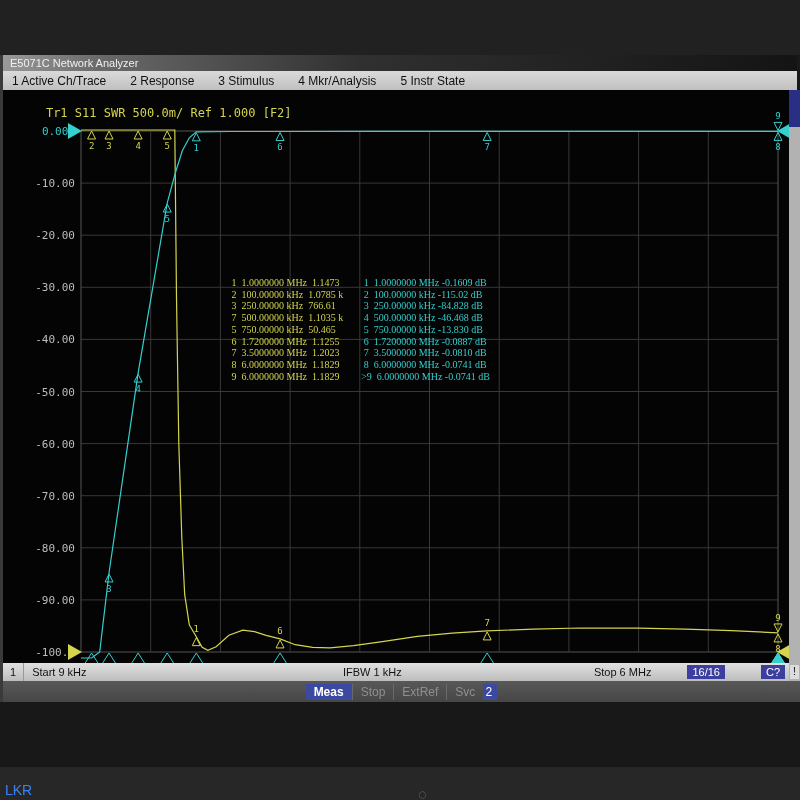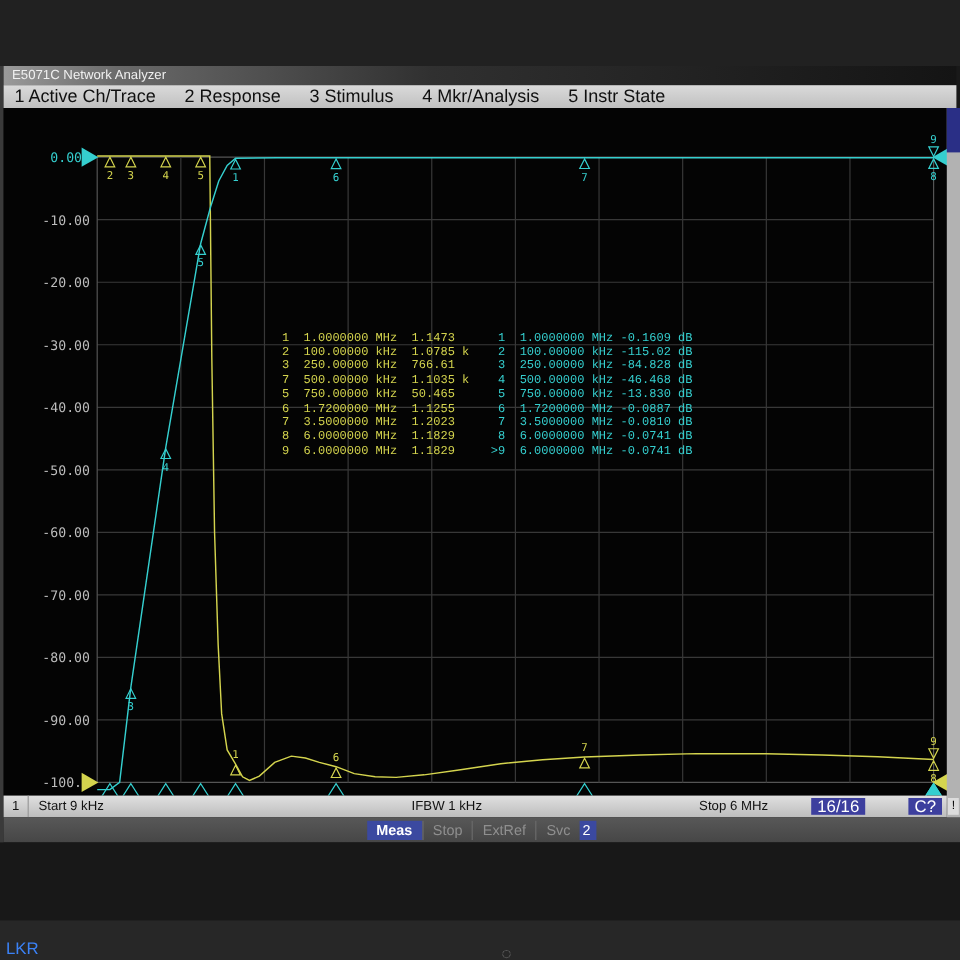--- a/index.html
+++ b/index.html
@@ -14,48 +14,48 @@
   
   .titlebar{
     left:3px;top:55px;width:794px;height:16px;
     background:linear-gradient(to right,#9a9a9a 0%,#6a6a6a 12%,#303030 45%,#141414 100%);
     color:#f0f0f0;font-size:11px;font-weight:normal;line-height:16px;
     padding-left:7px;box-sizing:border-box;white-space:nowrap;
   }
   .menubar{
     left:3px;top:71px;width:794px;height:19px;
     background:linear-gradient(#dadada,#c0c0c0);
-    color:#101010;font-size:15px;display:flex;align-items:center;gap:24px;
+    color:#101010;font-size:12px;display:flex;align-items:center;gap:24px;
     padding-left:9px;box-sizing:border-box;
   }
   .menubar span{cursor:default;}
   
   .display{left:3px;top:90px;width:797px;height:573px;background:#040404;}
   .trline{position:absolute;font-family:"DejaVu Sans Mono",monospace;font-size:12px;white-space:pre;}
   #tr1line{left:14px;top:2px;}
   #tr2line{left:2px;top:15px;}
   .tr2-chip{background:#35cfcf;color:#000;padding:0 1px;}
   #plot{position:absolute;left:0;top:0;}
   
   #marker-table{
     position:absolute;left:226px;top:187px;display:flex;gap:18px;
-    font-family:Liberation Mono, monospace;font-size:10px;line-height:11.7px;
+    font-family:Liberation Serif, serif;font-size:10px;line-height:11.7px;
     white-space:pre;
   }
   
   .statusbar{
     left:3px;top:663px;width:786px;height:18px;
     background:linear-gradient(#e0e0e0,#bdbdbd);
     color:#111;font-size:11px;display:flex;align-items:center;box-sizing:border-box;
   }
   .sb-ch{padding:0 7px;border-right:1px solid #9a9a9a;height:100%;display:flex;align-items:center;}
   .sb-start{padding-left:8px;}
   .sb-center{position:absolute;left:340px;}
   .sb-right{margin-left:auto;display:flex;align-items:center;padding-right:4px;gap:31px;}
-  .badge{background:#3d3f9e;color:#fff;padding:0 5px;margin-left:5px;font-size:14px;line-height:14px;}
+  .badge{background:#3d3f9e;color:#fff;padding:0 5px;margin-left:5px;font-size:11px;line-height:14px;}
   .warnbox{left:790px;top:665px;width:9px;height:14px;background:#dcdcdc;color:#000;
     font-size:10px;text-align:center;line-height:14px;}
   .instrbar{
     left:3px;top:681px;width:797px;height:21px;background:linear-gradient(#585858,#464646);
     display:flex;align-items:center;justify-content:center;
     font-size:12px;color:#8f8f8f;box-sizing:border-box;overflow:hidden;
   }
   .instr-item{padding:1px 8px;border-left:1px solid #6a6a6a;}
   .instr-item.active{background:#3b49a0;color:#fff;border-left:none;font-weight:bold;}
   .instr-edge{width:10px;background:#3b49a0;color:#fff;padding:1px 2px;overflow:hidden;}
@@ -164,20 +164,23 @@
       <text x="775" y="60.386061" text-anchor="middle" fill="#35cfcf" font-size="9px" font-family="DejaVu Sans Mono, monospace">8</text>
       <polygon points="775,543.94182 771,551.94182 779,551.94182" fill="none" stroke="#d4d44e" stroke-width="1"></polygon>
       <text x="775" y="561.94182" text-anchor="middle" fill="#d4d44e" font-size="9px" font-family="DejaVu Sans Mono, monospace">8</text>
       <polygon points="775,563 768,574 782,574" fill="#35cfcf" stroke="#35cfcf" stroke-width="1"></polygon>
       <polygon points="775,40.386061 771,32.386061 779,32.386061" fill="none" stroke="#35cfcf" stroke-width="1"></polygon>
       <text x="775" y="29.386060999999998" text-anchor="middle" fill="#35cfcf" font-size="9px" font-family="DejaVu Sans Mono, monospace">9</text>
       <polygon points="775,541.94182 771,533.94182 779,533.94182" fill="none" stroke="#d4d44e" stroke-width="1"></polygon>
       <text x="775" y="530.94182" text-anchor="middle" fill="#d4d44e" font-size="9px" font-family="DejaVu Sans Mono, monospace">9</text>
     </svg>
 
+  <div class="trline" id="tr1line" style="color:#d4d44e;">
+    <span>Tr1</span><span> S11 SWR 500.0m/ Ref 1.000 [F2]</span>
+  </div>
 
   <div id="marker-table">
     <div id="mcol-tr1" style="color:#d4d44e;"><div> 1  1.0000000 MHz  1.1473</div><div> 2  100.00000 kHz  1.0785 k</div><div> 3  250.00000 kHz  766.61</div><div> 7  500.00000 kHz  1.1035 k</div><div> 5  750.00000 kHz  50.465</div><div> 6  1.7200000 MHz  1.1255</div><div> 7  3.5000000 MHz  1.2023</div><div> 8  6.0000000 MHz  1.1829</div><div> 9  6.0000000 MHz  1.1829</div></div>
     <div id="mcol-tr2" style="color:#35cfcf;"><div> 1  1.0000000 MHz -0.1609 dB</div><div> 2  100.00000 kHz -115.02 dB</div><div> 3  250.00000 kHz -84.828 dB</div><div> 4  500.00000 kHz -46.468 dB</div><div> 5  750.00000 kHz -13.830 dB</div><div> 6  1.7200000 MHz -0.0887 dB</div><div> 7  3.5000000 MHz -0.0810 dB</div><div> 8  6.0000000 MHz -0.0741 dB</div><div>&gt;9  6.0000000 MHz -0.0741 dB</div></div>
   </div>
 </div>
 
 <div class="abs right-strip"></div>
 <div class="abs right-accent"></div>
 

